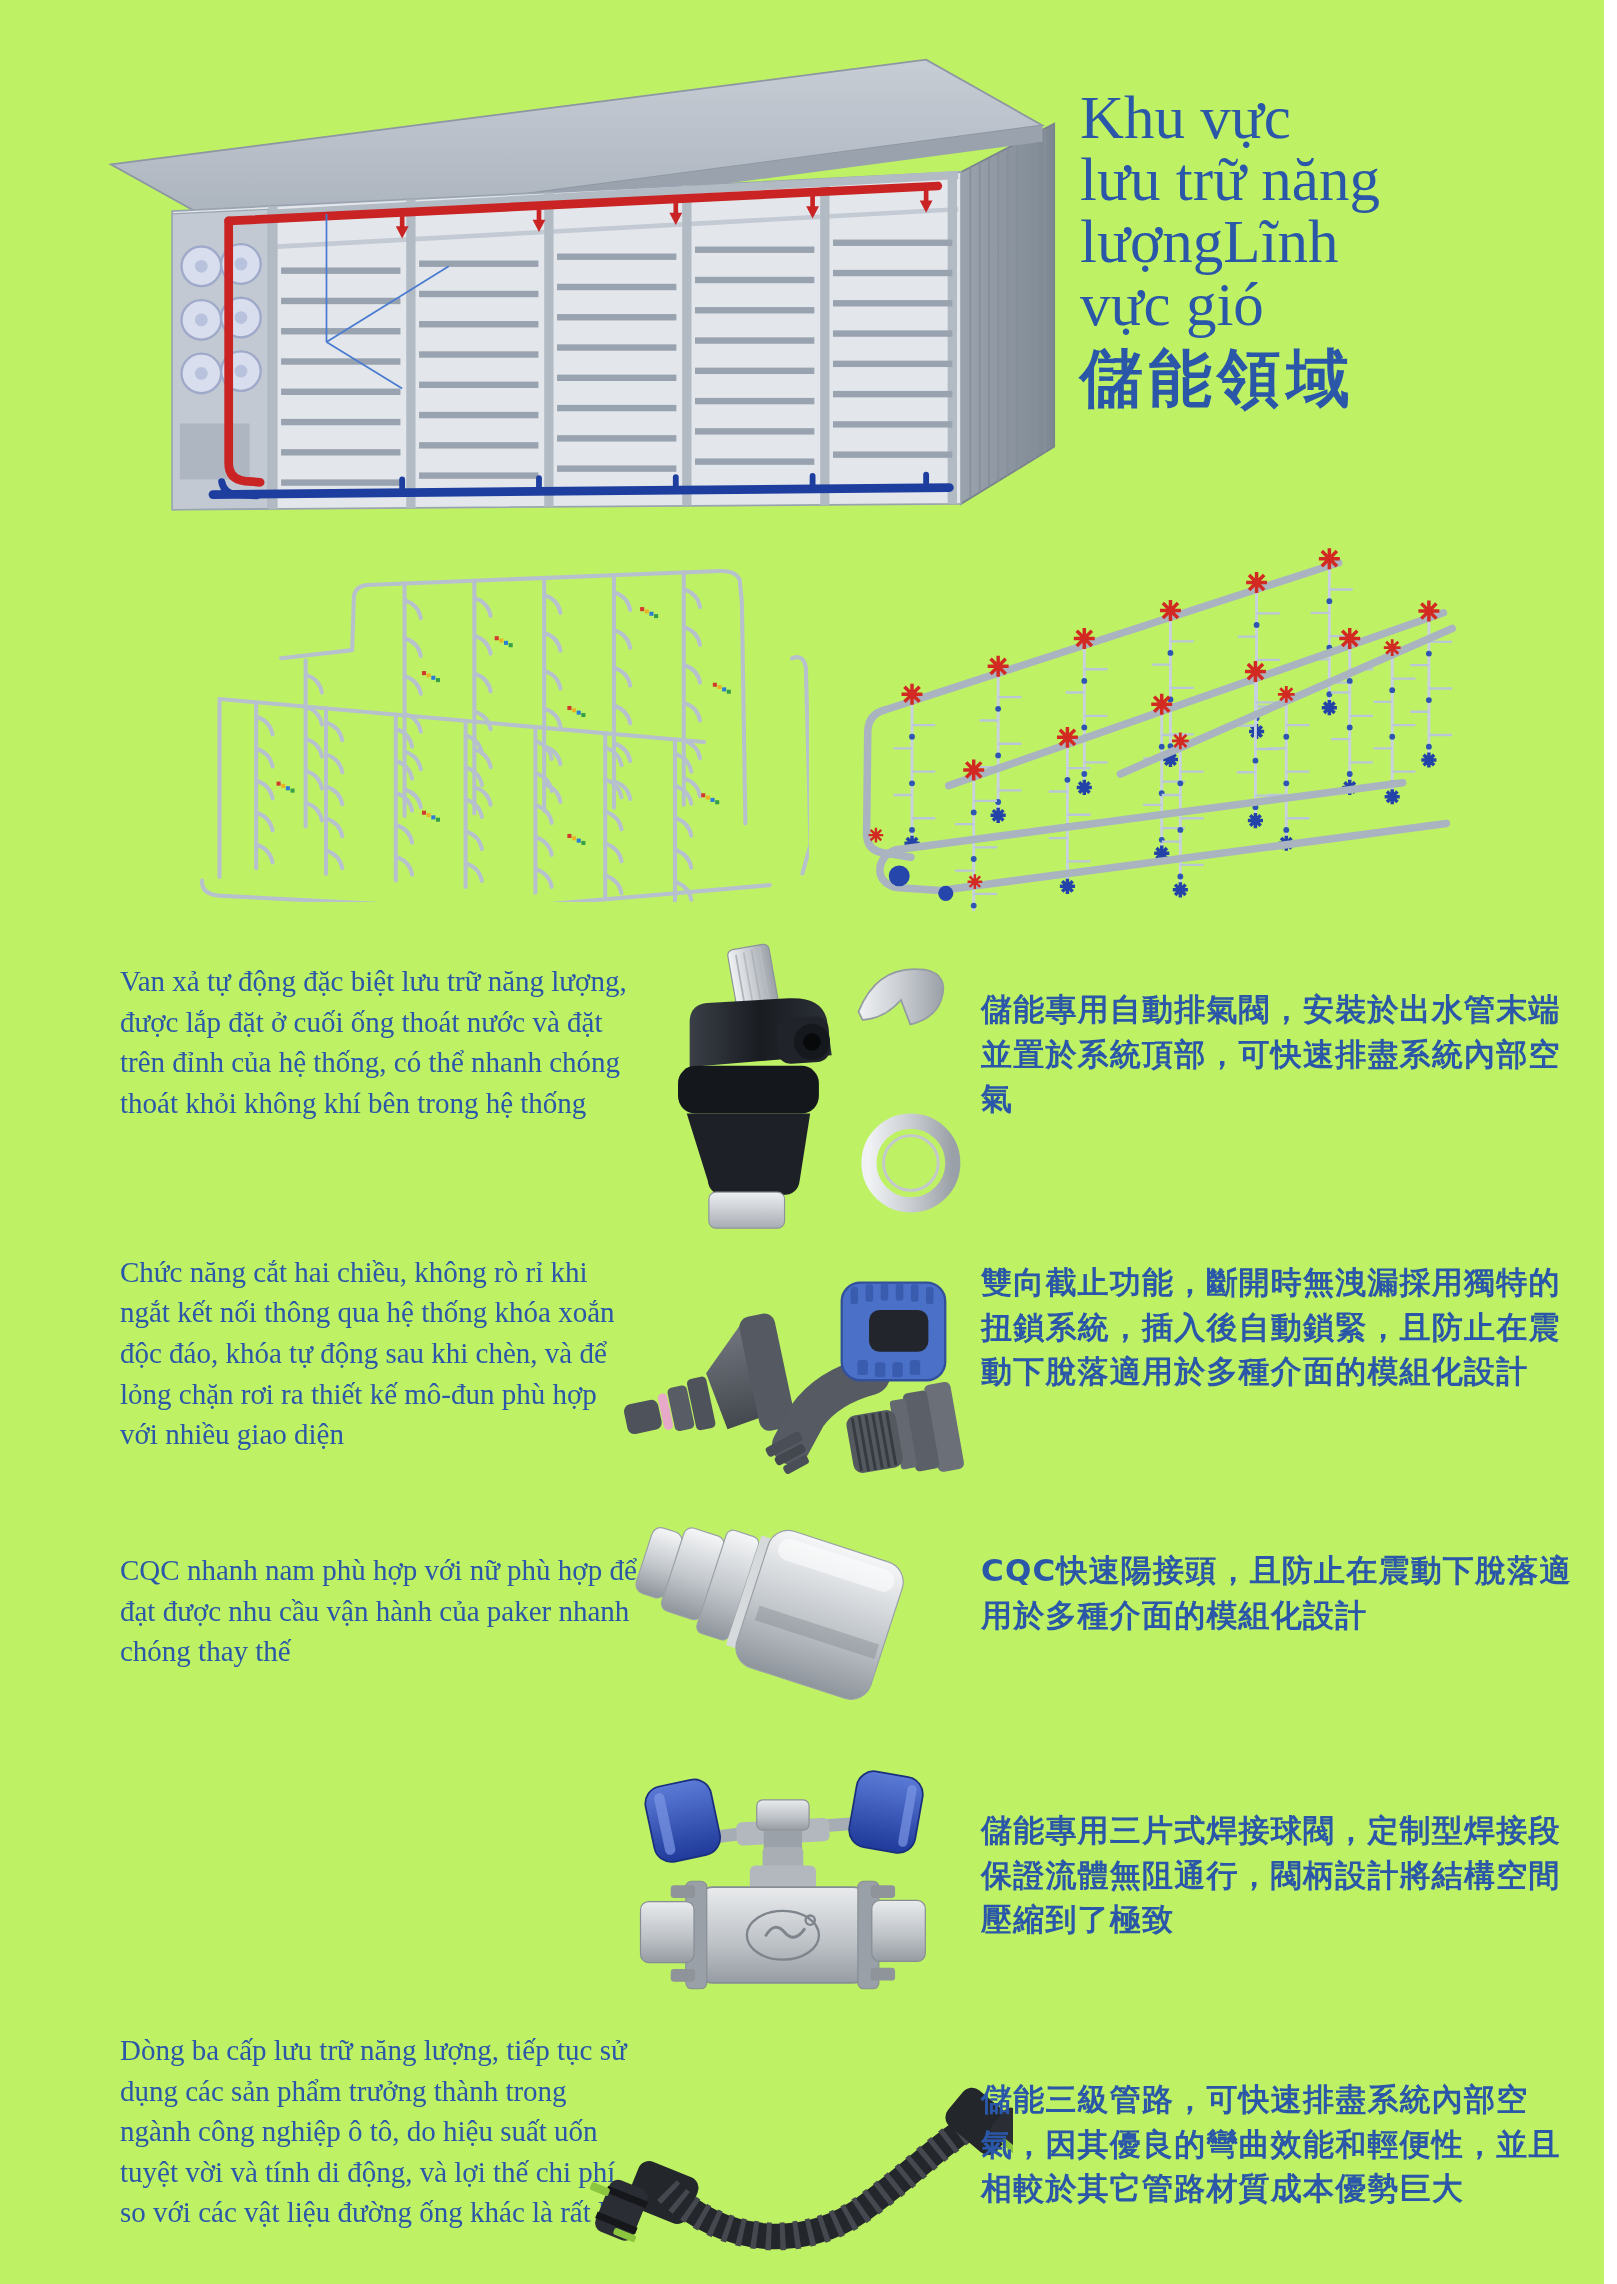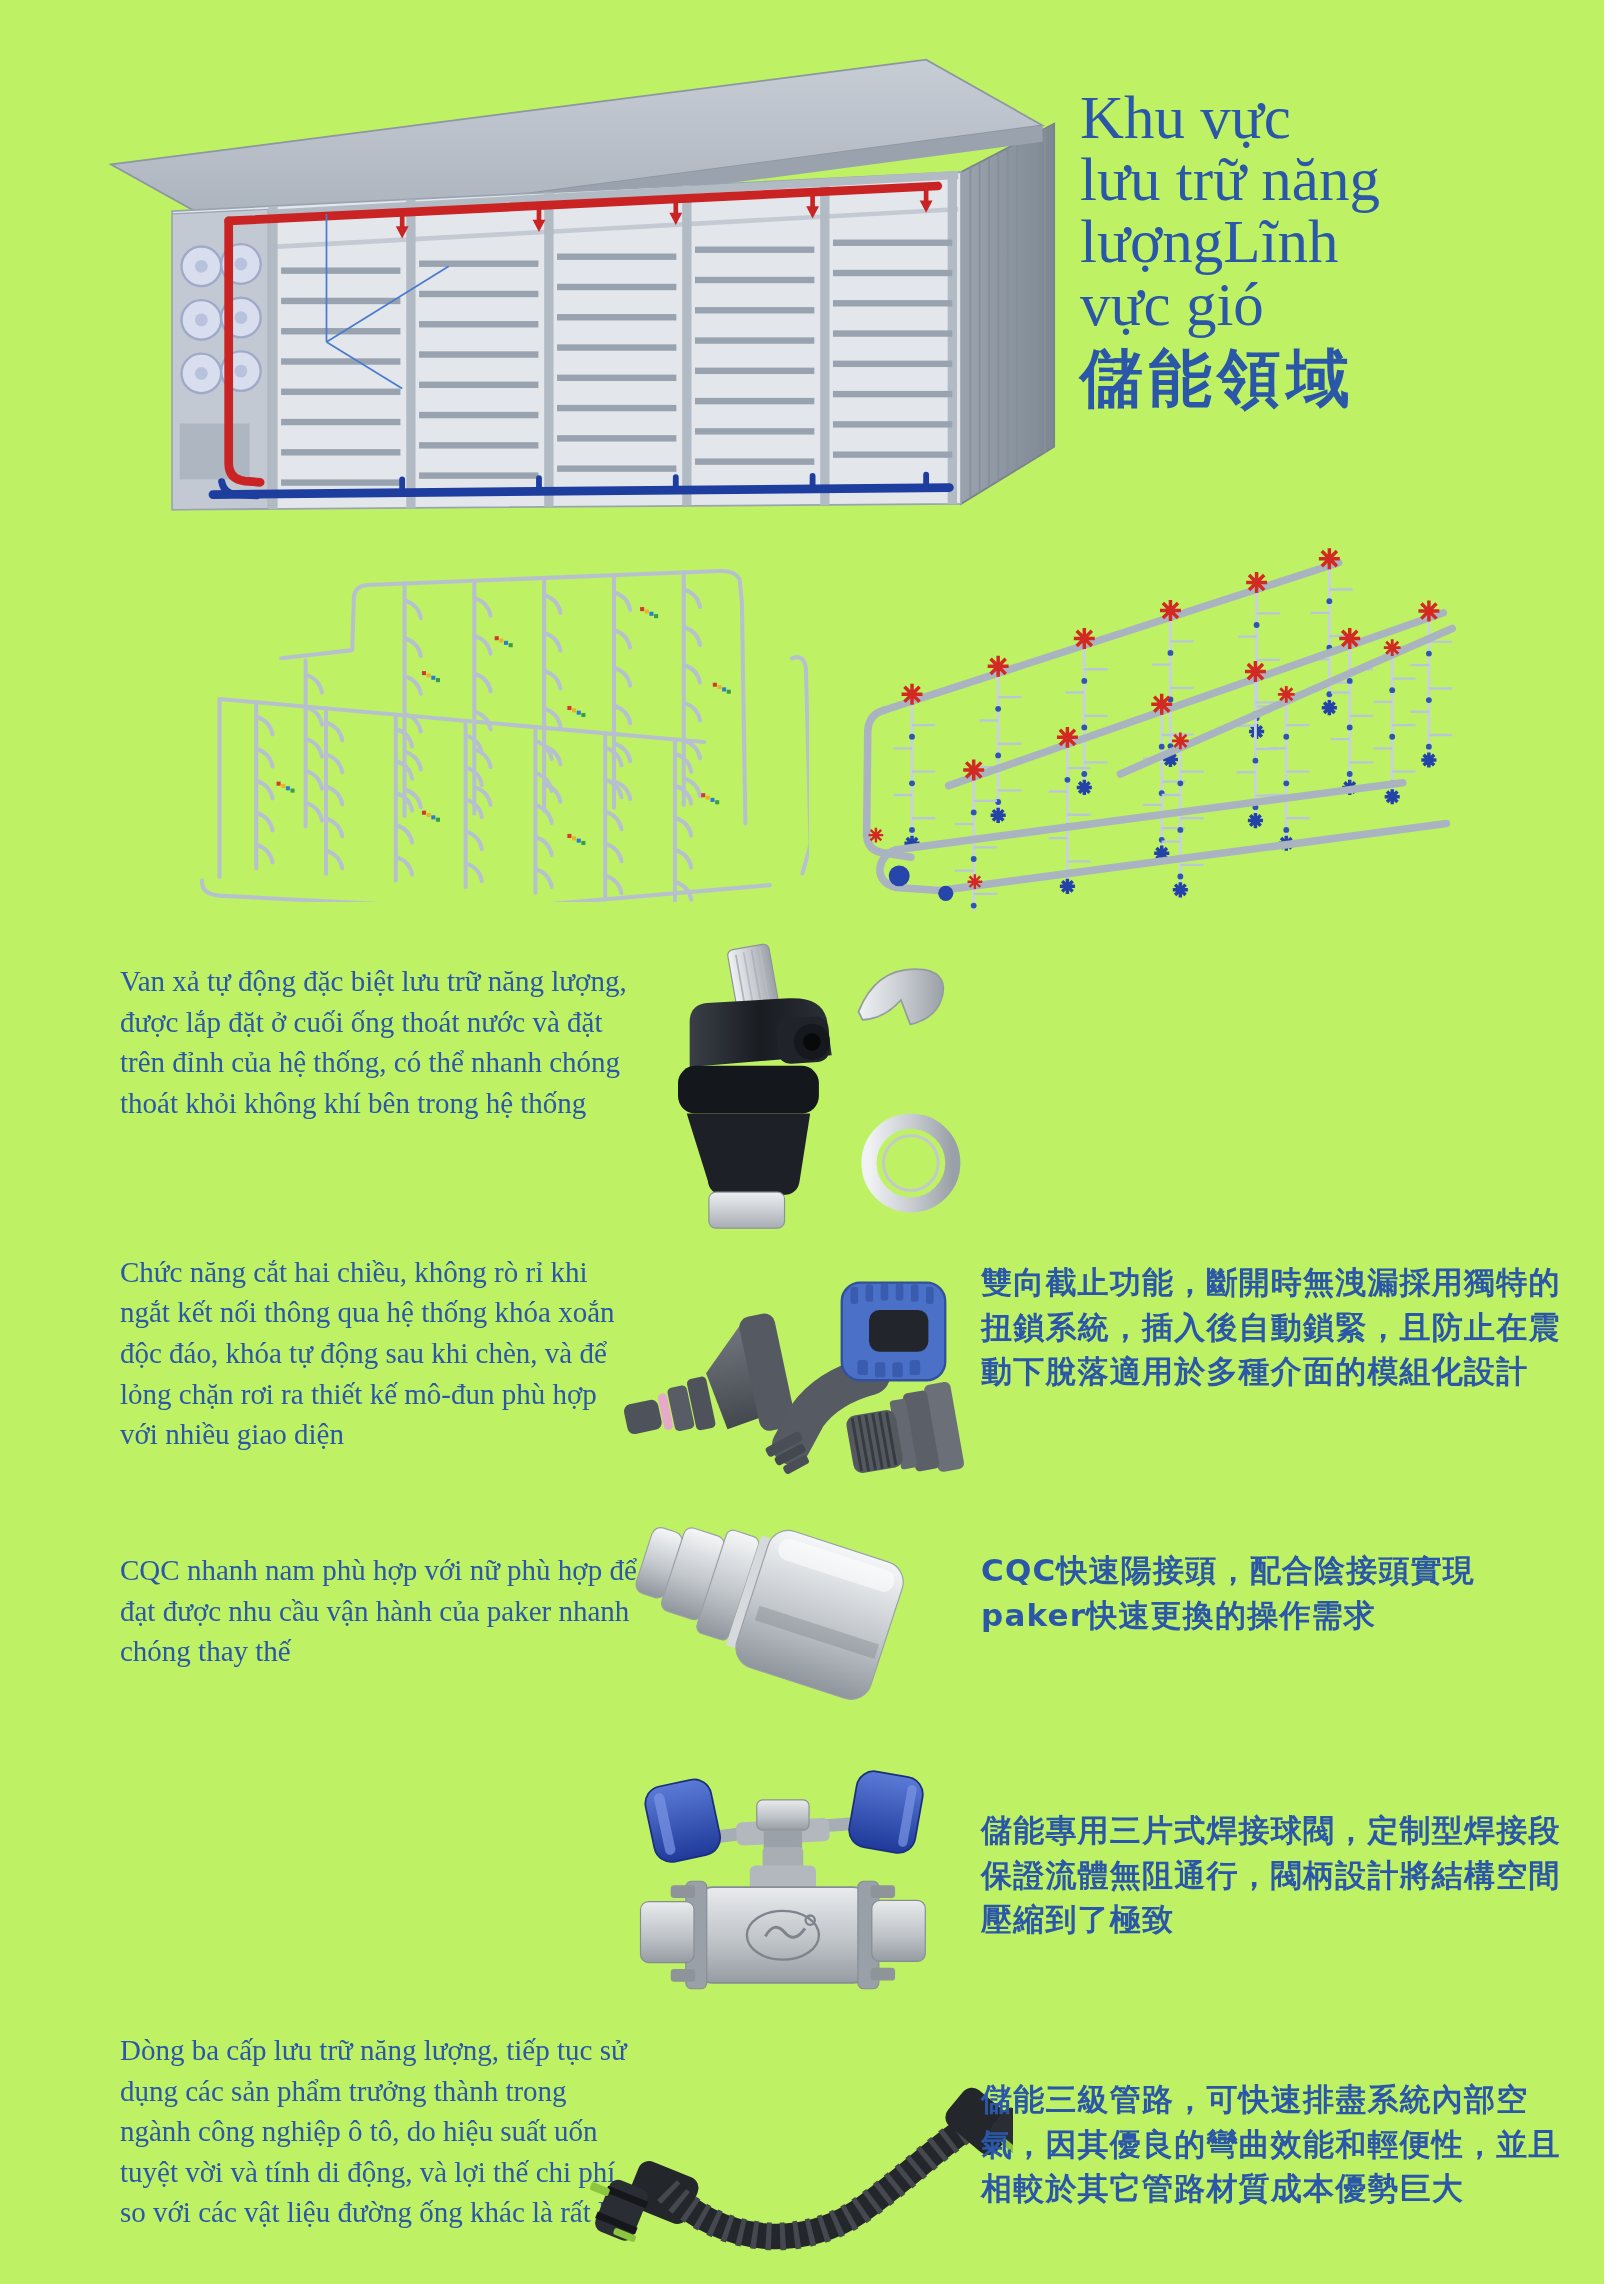--- a/index.html
+++ b/index.html
@@ -334,20 +334,21 @@
         </g>
         <g>
           <path d="M365,140 Q398,58 478,68 Q522,76 507,120 Q496,152 454,162 L438,120 Q410,152 372,154 Z" fill="url(#sil)" stroke="#959ba2" stroke-width="3"></path>
         </g>
         <g>
           <circle cx="455" cy="400" r="72" fill="none" stroke="url(#sil)" stroke-width="26"></circle>
           <circle cx="455" cy="400" r="47" fill="none" stroke="#c3c8cd" stroke-width="5"></circle>
         </g>
       </svg>
     </figure>
+    <p class="zh abs" style="left:969px;top:57px">儲能專用自動排氣閥，安裝於出水管末端並置於系統頂部，可快速排盡系統內部空氣</p>
   </section>
 
   <section class="row" style="top:1239px;height:279px">
     <p class="vi abs" style="left:108px;top:12.8px">Chức năng cắt hai chiều, không rò rỉ khi ngắt kết nối thông qua hệ thống khóa xoắn độc đáo, khóa tự động sau khi chèn, và để lỏng chặn rơi ra thiết kế mô-đun phù hợp với nhiều giao diện</p>
     <figure class="abs" style="left:594px;top:0">
       <svg width="361" height="250" viewBox="0 0 620 430">
         <defs>
           <linearGradient id="coneg" x1="0" y1="0" x2="0" y2="1">
             <stop offset="0" stop-color="#72767e"></stop>
               <stop offset="1" stop-color="#43474e"></stop>
@@ -417,21 +418,21 @@
           <rect x="18" y="152" width="54" height="118" rx="16" fill="url(#silv3)" stroke="#9aa0a7" stroke-width="2"></rect>
           <rect x="70" y="136" width="72" height="150" rx="14" fill="url(#silv3)" stroke="#9aa0a7" stroke-width="2"></rect>
           <rect x="140" y="118" width="58" height="186" rx="12" fill="url(#silv3)" stroke="#9aa0a7" stroke-width="2"></rect>
           <rect x="198" y="112" width="18" height="198" fill="#d7dadd"></rect>
           <rect x="214" y="88" width="242" height="246" rx="36" fill="url(#silv3)" stroke="#9aa0a7" stroke-width="2"></rect>
           <rect x="232" y="102" width="208" height="38" rx="18" fill="#ffffff" opacity="0.55"></rect>
           <rect x="232" y="228" width="216" height="26" fill="#787e85" opacity="0.35"></rect>
         </g>
       </svg>
     </figure>
-    <p class="zh abs" style="left:969px;top:71px">CQC快速陽接頭，配合陰接頭實現paker快速更換的操作需求</p>
+    <p class="zh abs" style="left:969px;top:71px">CQC快速陽接頭，且防止在震動下脫落適用於多種介面的模組化設計</p>
   </section>
 
   <section class="row" style="top:1733px;height:303px">
     <figure class="abs" style="left:605px;top:0">
       <svg width="326" height="279" viewBox="0 0 560 480">
         <defs>
           <linearGradient id="silv4" x1="0" y1="0" x2="0" y2="1">
             <stop offset="0" stop-color="#e9ebed"></stop>
               <stop offset="0.6" stop-color="#bcc1c6"></stop>
               <stop offset="1" stop-color="#969ca3"></stop>

